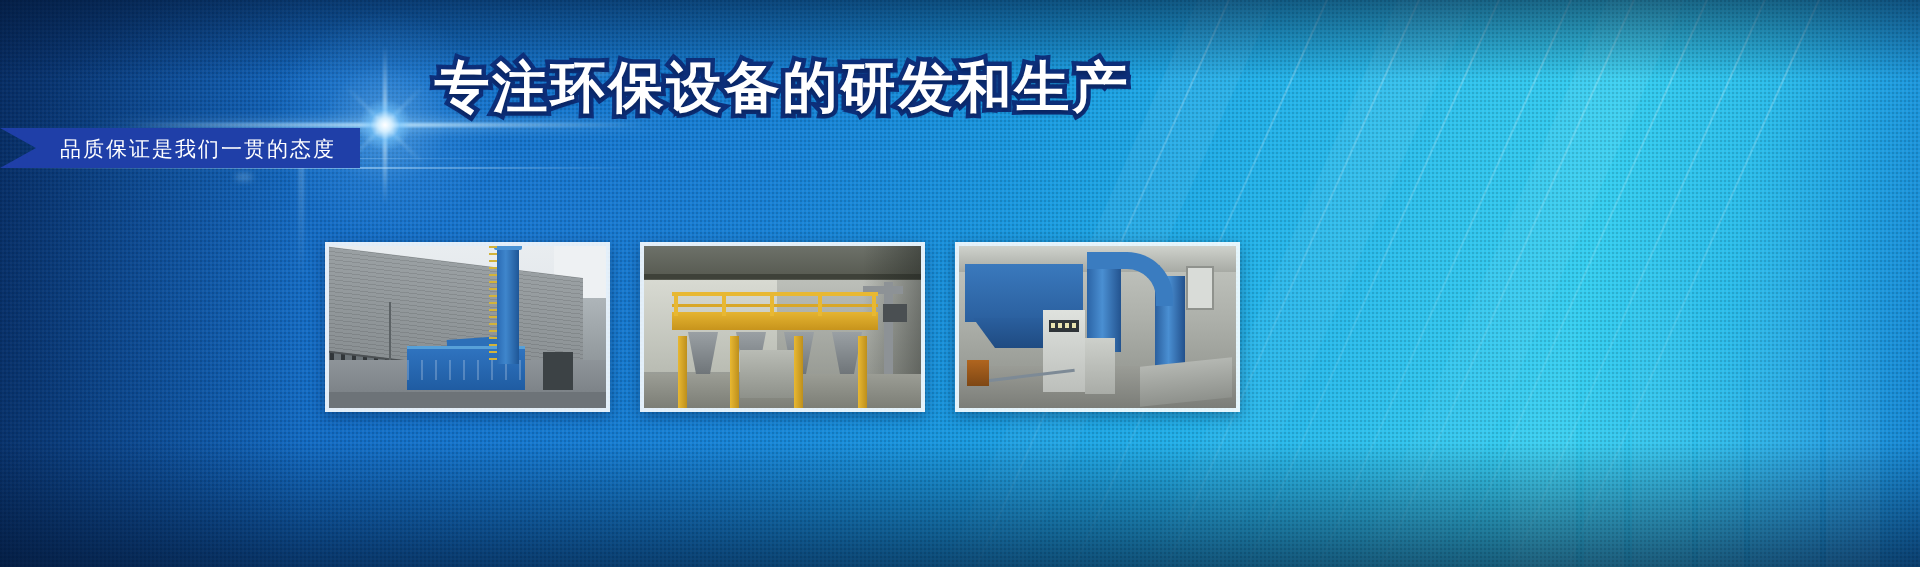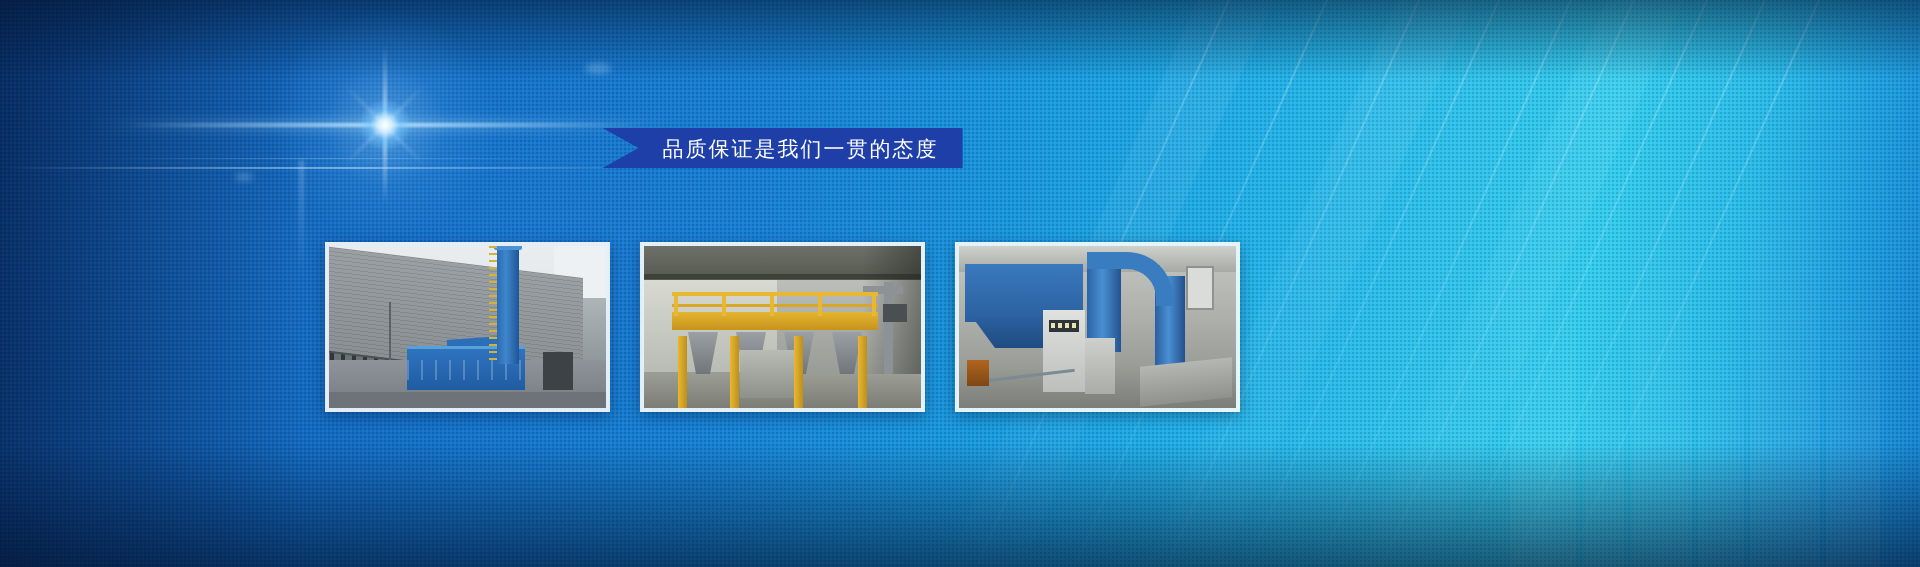--- a/index.html
+++ b/index.html
@@ -160,21 +160,21 @@
     color:#ffffff;
     line-height:1.08;
     -webkit-text-stroke:9px #0d2f7a;
     paint-order:stroke fill;
     text-shadow:0 3px 4px rgba(4,22,60,.45);
     white-space:nowrap;
   }
 
   .ribbon-wrap {
     position:absolute; top:128px; left:0; width:1565px;
-    display:flex; justify-content:center;
+    display:flex; 
   }
   .ribbon {
     position:relative;
     height:40px;
     padding:0 24px 0 60px;
     display:flex; align-items:center; justify-content:flex-end;
     background:#1f3fa8;
     clip-path:polygon(0 0, 100% 0, 100% 100%, 0 100%, 36px 50%);
     box-shadow:0 2px 6px rgba(5,20,55,.35);
   }
@@ -365,20 +365,21 @@
     <div class="d2"></div>
     <div class="vbeam"></div>
     <div class="hbeam"></div>
     <div class="core"></div>
     <div class="ghost" style="left:200px; top:-62px;"></div>
     <div class="ghost" style="left:-150px; top:48px; width:18px; height:8px;"></div>
   </div>
 
   <div id="content">
 
+    <h1 class="headline">专注环保设备的研发和生产</h1>
 
     <div class="ribbon-wrap">
       <div class="ribbon">
         <span class="ribbon-text">品质保证是我们一贯的态度</span>
       </div>
     </div>
 
 
     <div class="photos">
 

